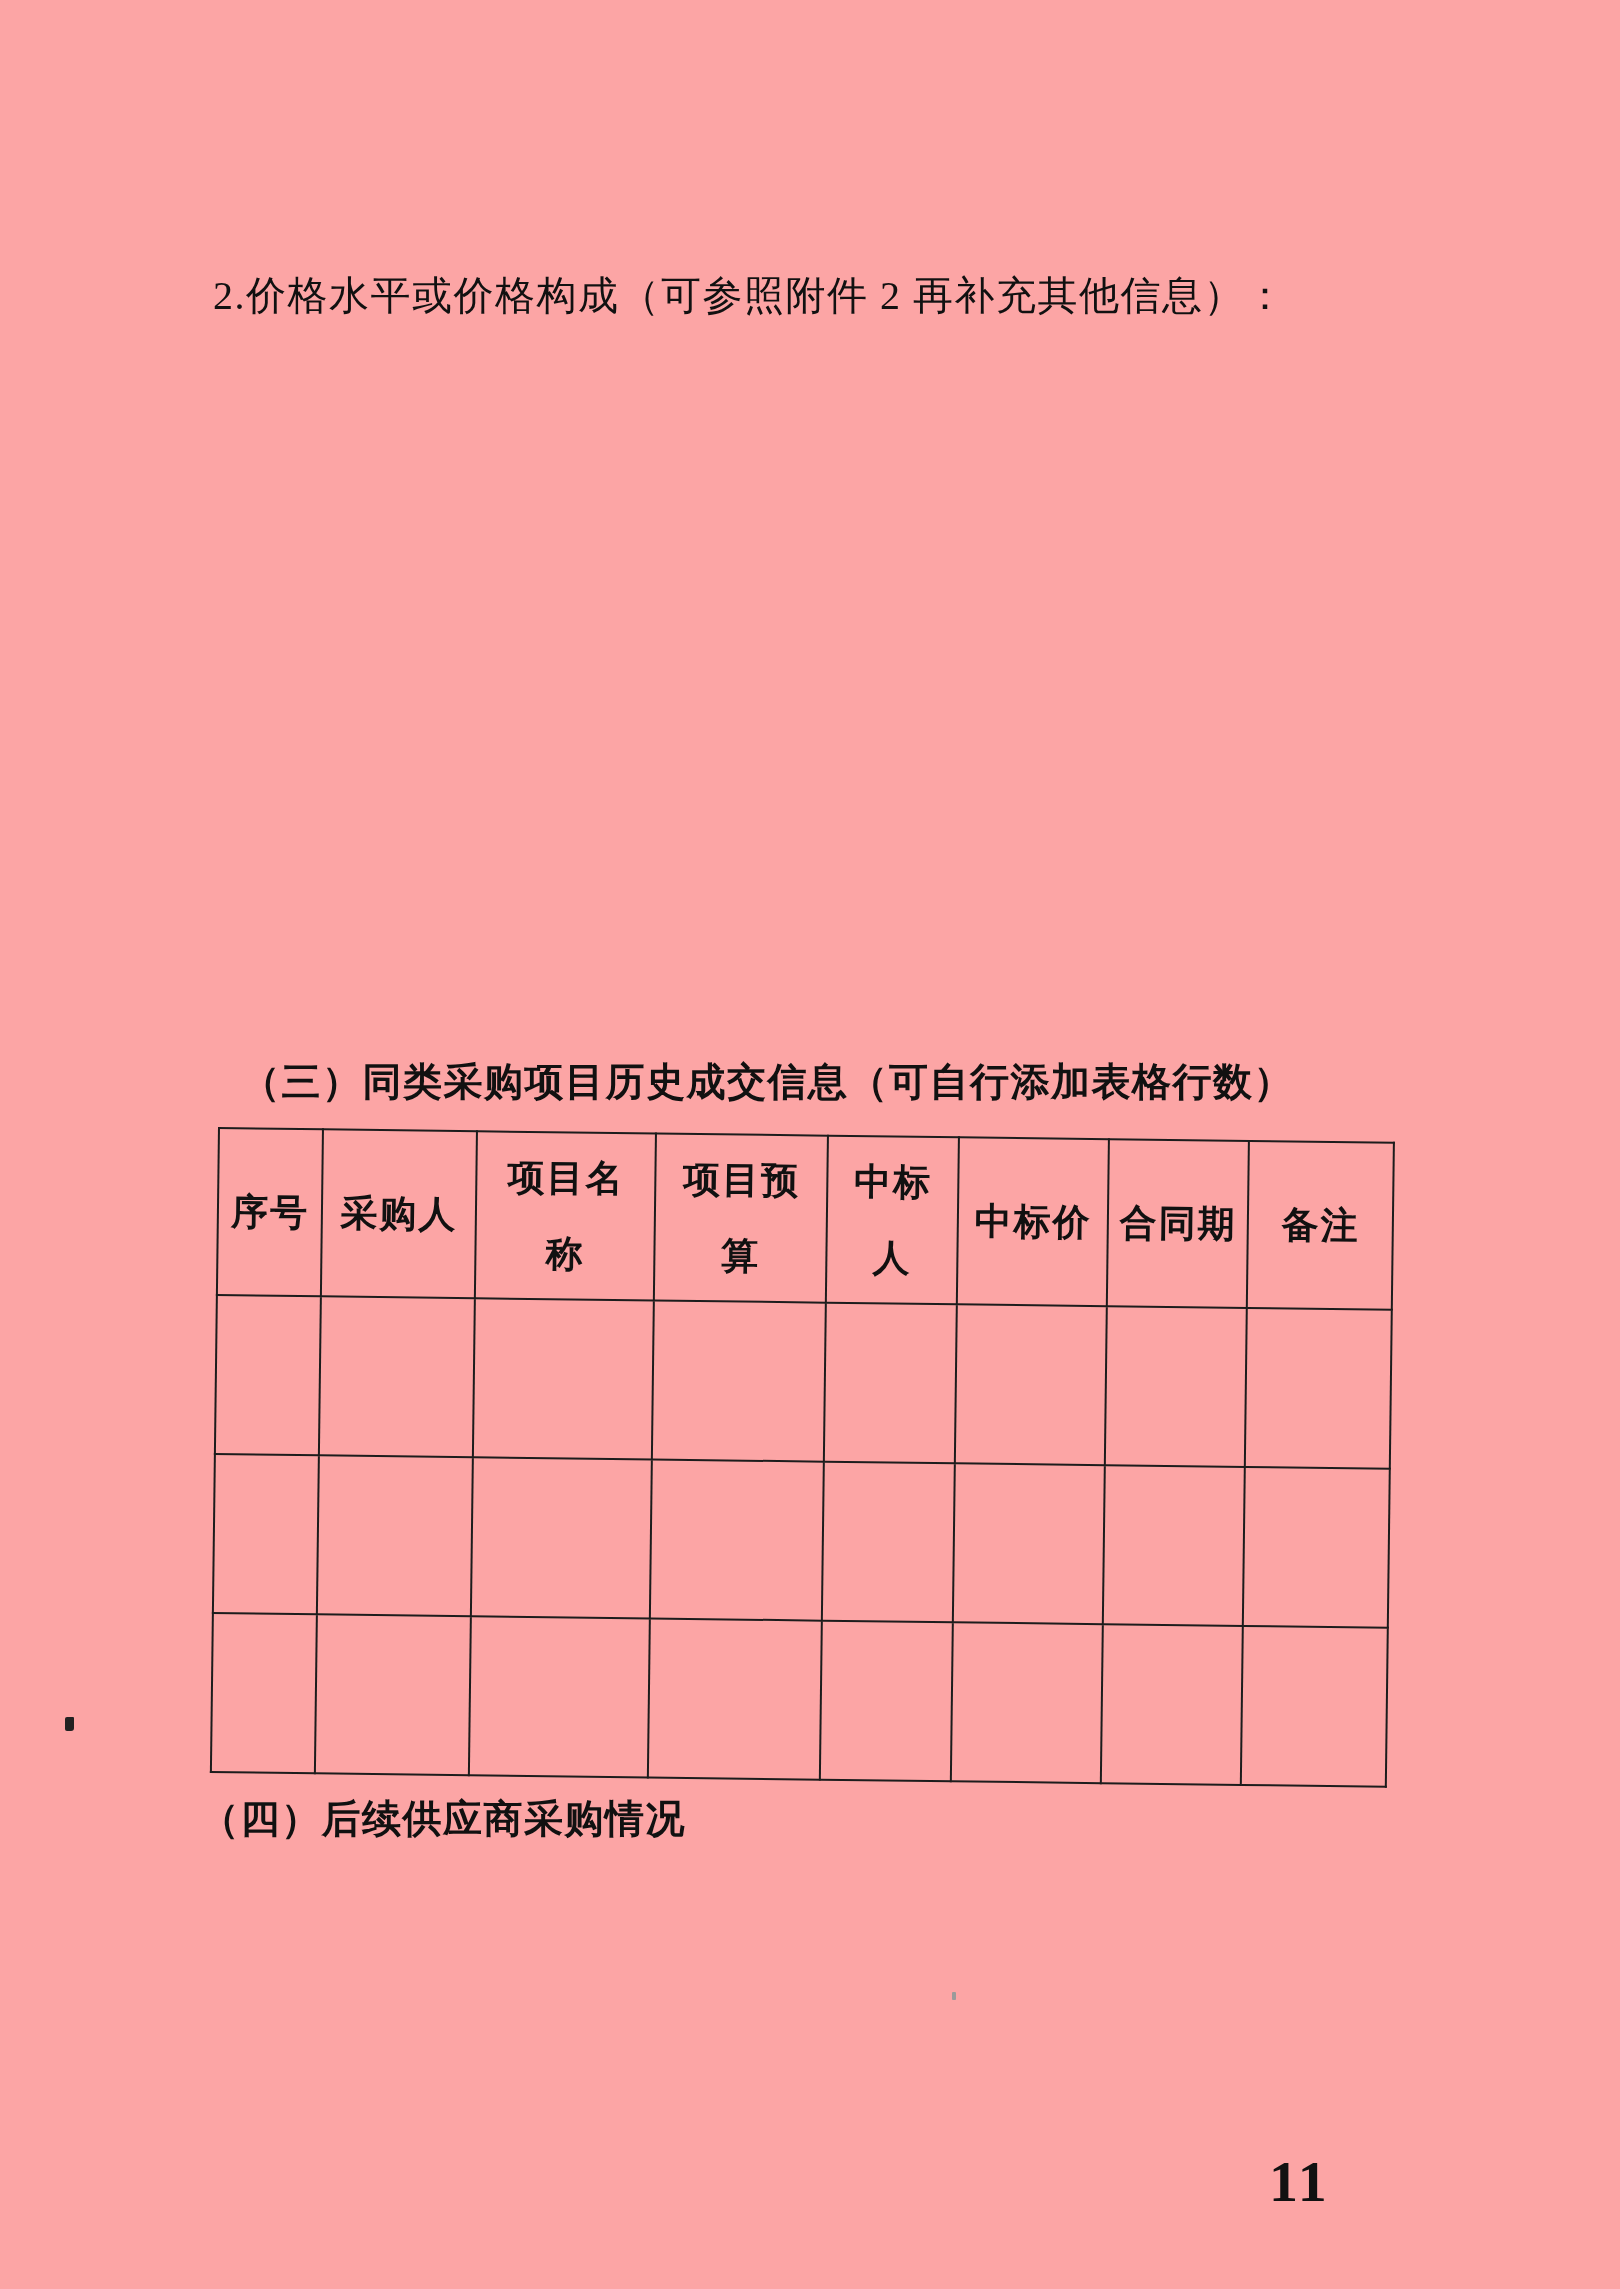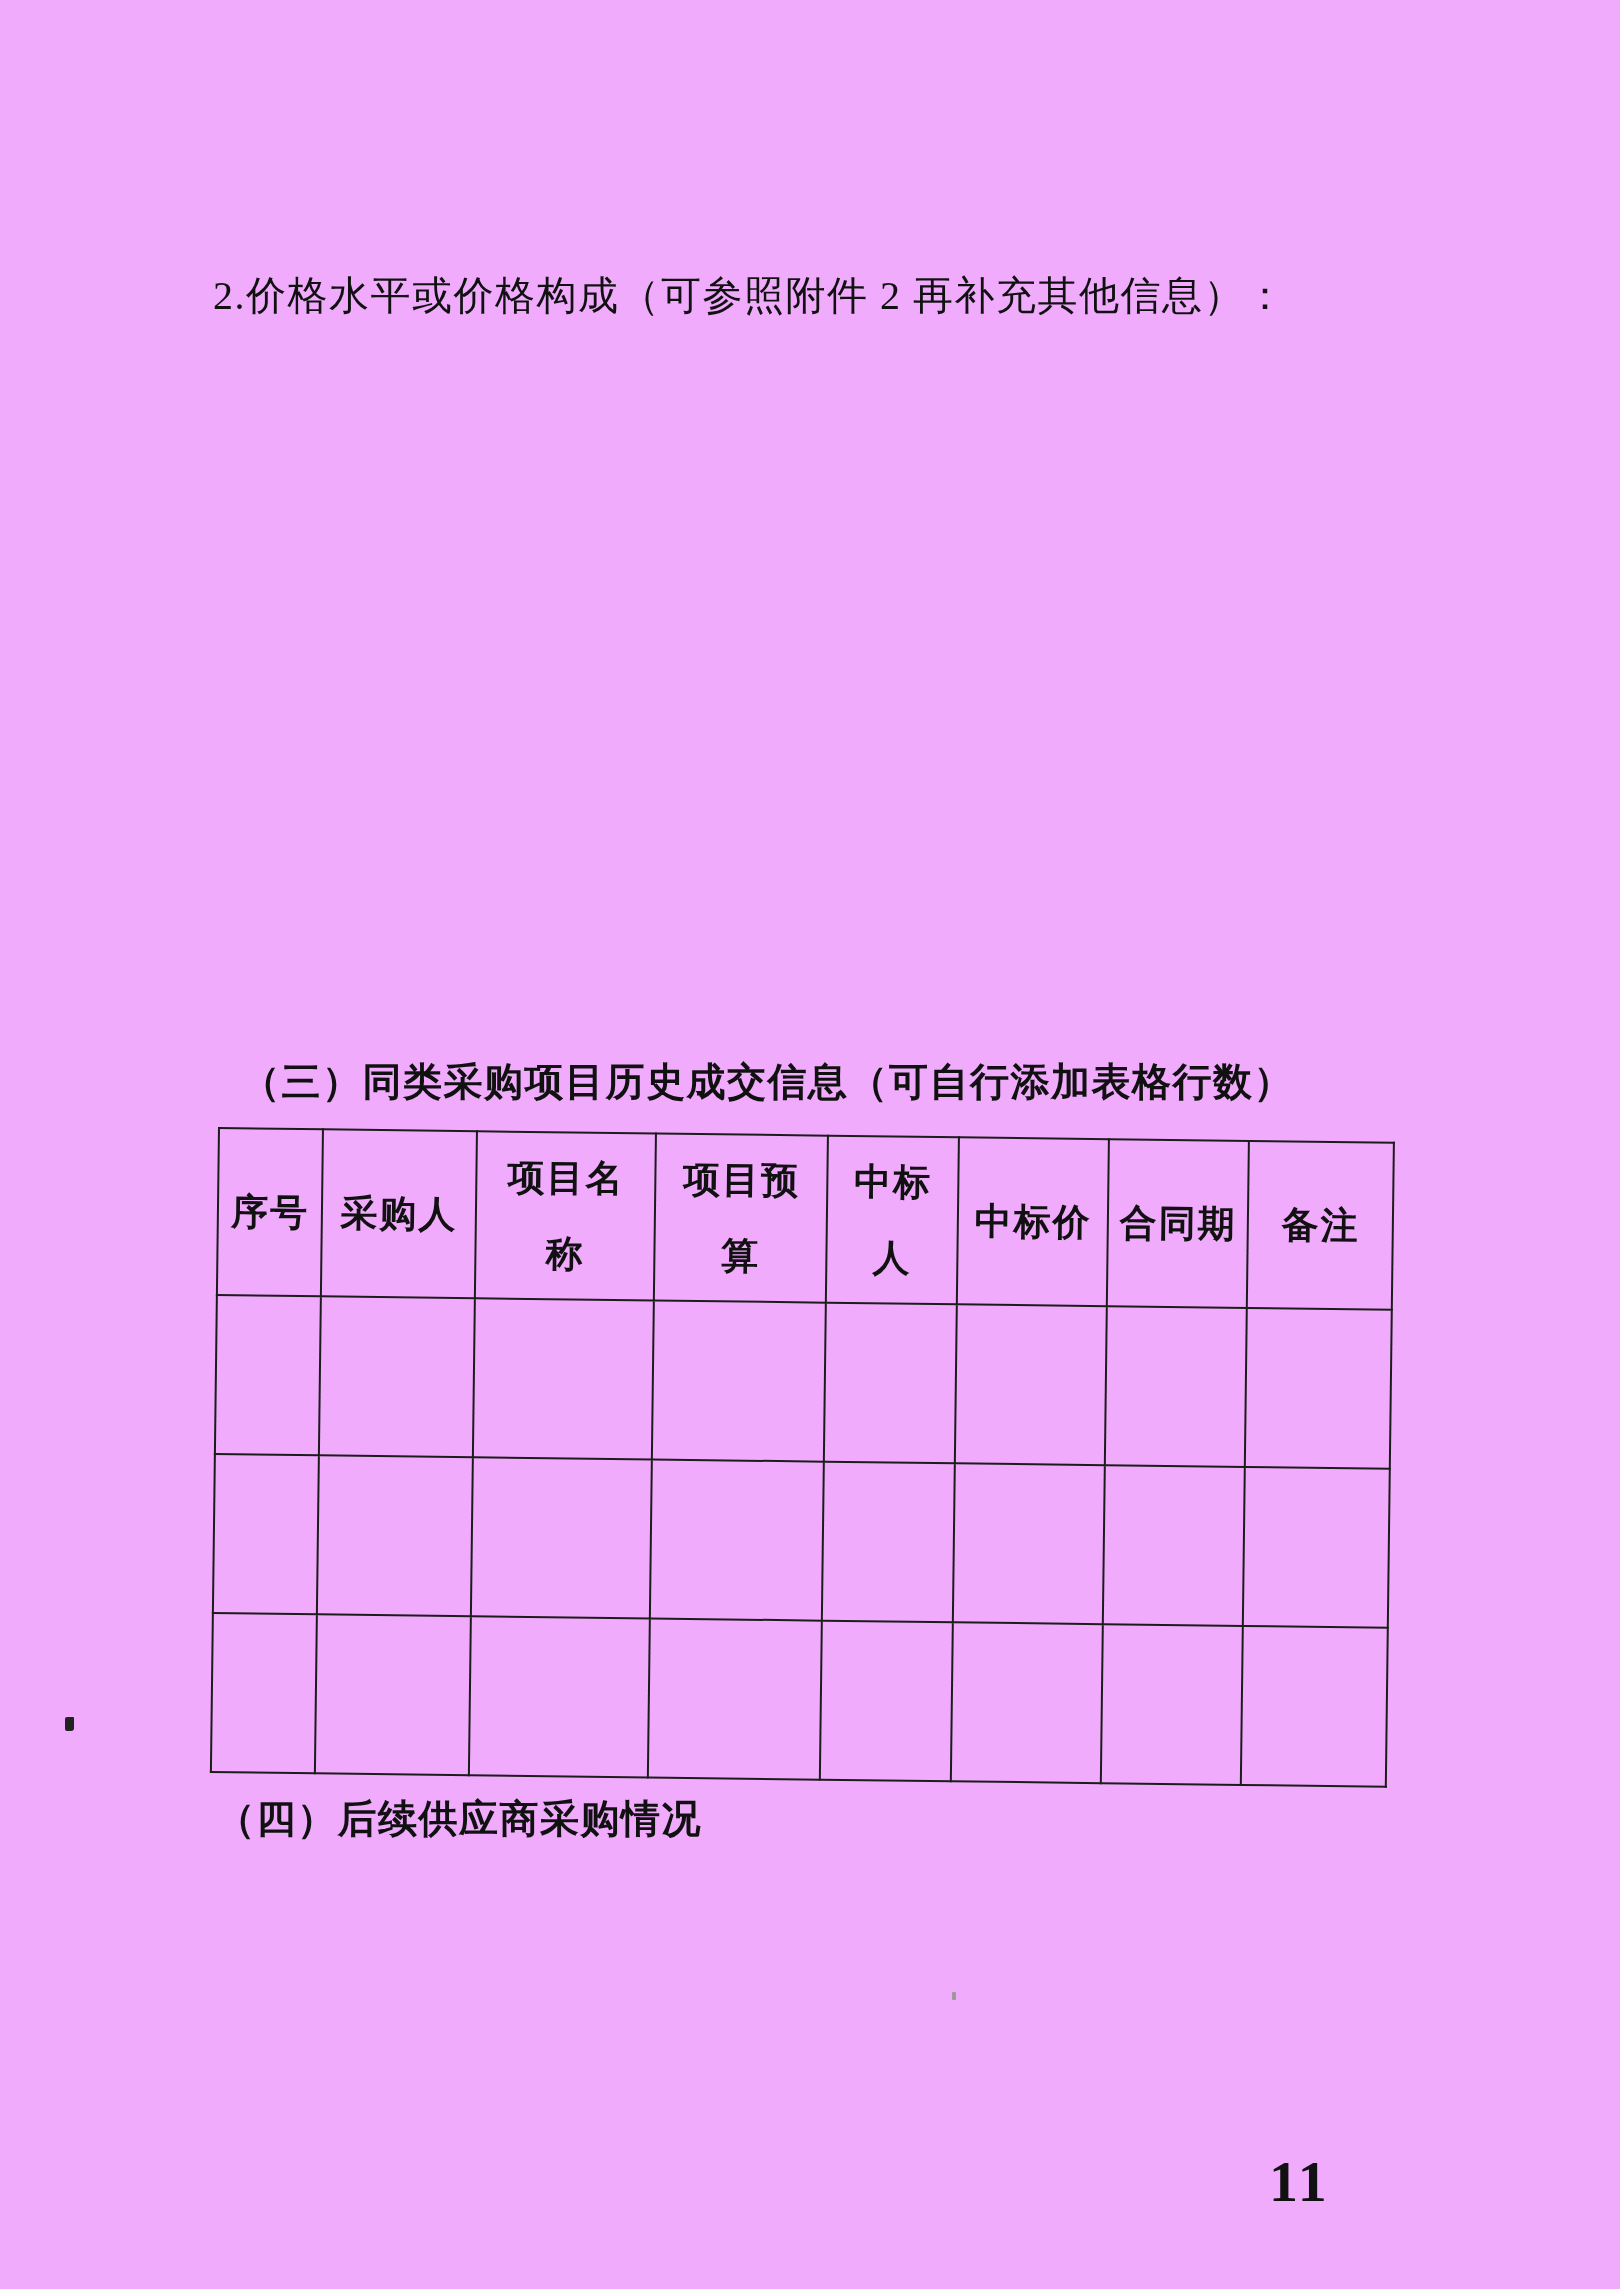--- a/index.html
+++ b/index.html
@@ -5,21 +5,21 @@
   html, body {
     margin: 0;
     padding: 0;
     background: #e8e8e8;
   }
   .page {
     position: relative;
     width: 1620px;
     height: 2290px;
     margin: 0 auto;
-    background: #f0abfc;
+    background: #fca5a5;
     overflow: hidden;
     font-family: "Liberation Serif", "DejaVu Serif", serif;
     color: #111111;
   }
   .textline {
     position: absolute;
     white-space: nowrap;
     font-size: 40px;
     letter-spacing: 1.5px;
     line-height: 1.2;
@@ -165,21 +165,21 @@
           <td></td>
           <td></td>
           <td></td>
           <td></td>
           <td></td>
         </tr>
       </tbody>
     </table>
   </div>
 
-  <div class="heading" style="left:216px; top:1796px;">（四）后续供应商采购情况</div>
+  <div class="heading" style="left:200px; top:1796px;">（四）后续供应商采购情况</div>
 
 
   <div class="speck" style="left:65px; top:1717px; width:8.8px; height:13.7px;"></div>
 
   <div class="speck-faint" style="left:952px; top:1992px; width:3.9px; height:7.8px;"></div>
 
   <div class="page-number">11</div>
 
 </div>
 

